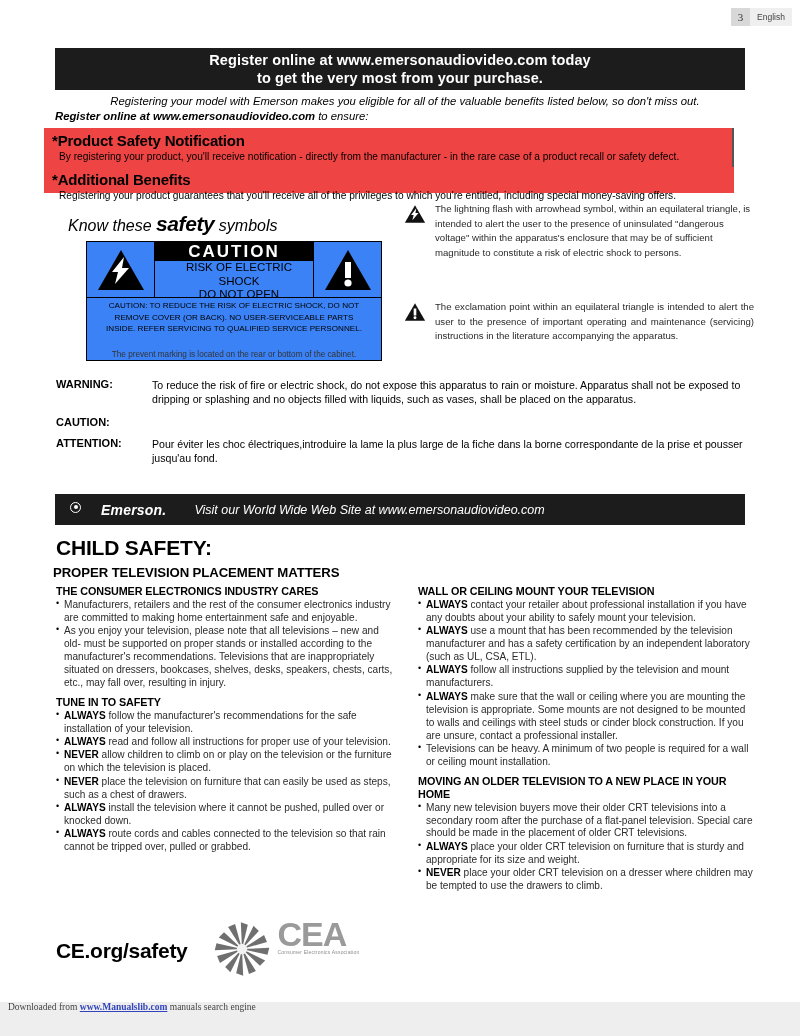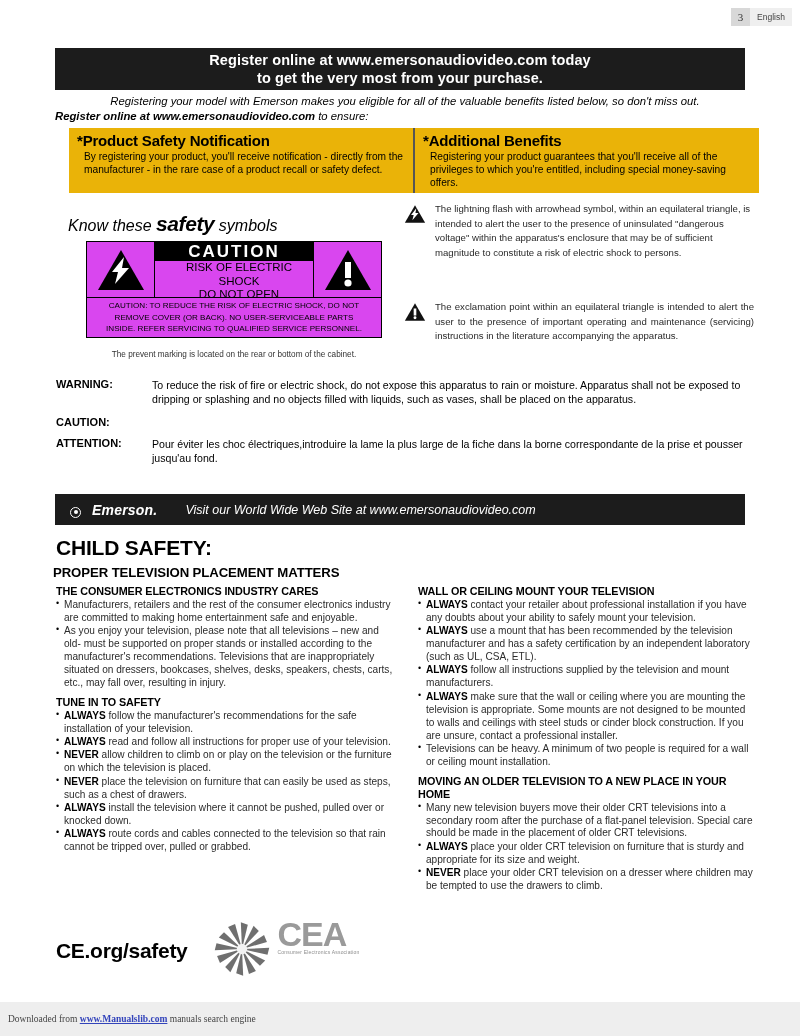--- a/index.html
+++ b/index.html
@@ -42,40 +42,40 @@
     font-size:11.3px; font-style:italic;text-align:center;
   }
   .reg-line2 {
     position:absolute; left:55px; top:110px; width:700px;
     font-size:11.3px; font-style:italic;
   }
   .reg-line2 b { font-weight:bold; font-style:italic; }
 
   
   .benefits {
-    position:absolute; left:69px; top:128px; width:690px; height:65px;
-    background:#eab308; display:flex;
+    position:absolute; left:44px; top:128px; width:690px; height:65px;
+    background:#ef4444; display:flex;flex-direction:column;
   }
   .benefit {
     flex:1; padding:4px 8px 4px 8px;
   }
   .benefit.left { border-right:2px solid #555; }
   .benefit h3 { font-size:15px; font-weight:bold; margin-bottom:1px; letter-spacing:-0.2px;}
   .benefit p { font-size:10.2px; line-height:1.28; padding-left:7px; }
 
   
   .know-safety {
     position:absolute; left:68px; top:212px;
     font-size:16px; font-style:italic; white-space:nowrap;
   }
   .know-safety .big { font-size:21px; font-weight:bold; font-style:italic; letter-spacing:-0.4px;}
 
   .caution-box {
-    position:absolute; left:86px; top:241px; width:296px; height:97px;
-    border:1.5px solid #000; background:#d946ef;
+    position:absolute; left:86px; top:241px; width:296px; height:120px;
+    border:1.5px solid #000; background:#3b82f6;
   }
   .caution-top { display:flex; height:56px; border-bottom:1.5px solid #000; }
   .tri-cell { width:68px; display:flex; align-items:center; justify-content:center;
               border-right:1.5px solid #000; }
   .tri-cell.right { border-right:none; border-left:1.5px solid #000; }
   .caution-mid { flex:1; display:flex; flex-direction:column; }
   .caution-word {
     background:#000; color:#fff; text-align:center;
     font-size:17px; font-weight:bold; letter-spacing:2px; line-height:19px; height:20px;
   }
@@ -106,21 +106,21 @@
   .warn-row { display:flex; margin-bottom:9px; }
   .warn-label { width:96px; flex:0 0 96px; font-size:11px; font-weight:bold; }
   .warn-text { flex:1; font-size:10.6px; line-height:1.36; }
 
   
   .emerson-bar {
     position:absolute; left:55px; top:494px; width:690px; height:31px;
     background:#1c1c1c; color:#fff; display:flex; align-items:center;
   }
   .emerson-logo {
-    margin-left:15px; display:flex; align-items:flex-end; gap:11px;
+    margin-left:15px; display:flex; align-items:flex-start; gap:20px;
   }
   .emerson-logo .mark {
     width:11px; height:11px; border:1.4px solid #fff; border-radius:50%;
     display:flex; align-items:center; justify-content:center;
   }
   .emerson-logo .mark i { width:4px; height:4px; background:#fff; border-radius:50%; display:block;}
   .emerson-logo .word {
     font-size:14px; font-weight:bold; font-style:italic; letter-spacing:0.2px;
   }
   .emerson-bar .visit {
@@ -157,21 +157,21 @@
   
   .cea-row { position:absolute; left:56px; top:920px; display:flex; align-items:center; gap:26px;}
   .cea-url { font-size:21px; font-weight:bold; letter-spacing:-0.3px; }
   .cea-logo { display:flex; align-items:flex-start; gap:6px; }
   .cea-letters { font-size:34px; font-weight:bold; color:#9a9a9a; letter-spacing:-1px; line-height:0.85;}
   .cea-tag { font-size:5px; color:#8d8d8d; letter-spacing:0.2px; margin-bottom:2px;}
 
   
   .dl-strip {
     position:absolute; left:0; bottom:0; width:800px; height:34px;
-    background:#eeeeee; display:flex; align-items:center;
+    background:#eeeeee; display:flex; 
   }
   .dl-text {
     margin-left:8px; font-family:"Liberation Serif", serif;
     font-size:9.5px; color:#444;
   }
   .dl-text a { color:#3344bb; text-decoration:underline; font-weight:bold; }
 </style>
 </head>
 <body>
 

